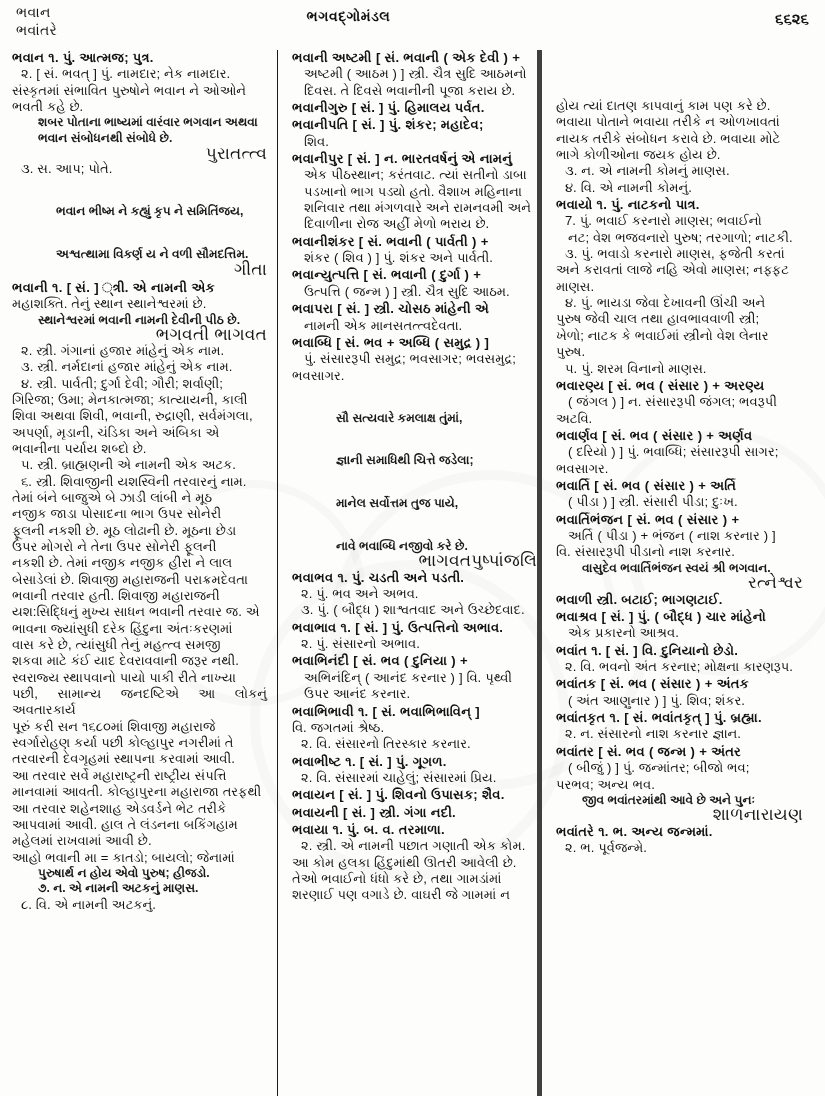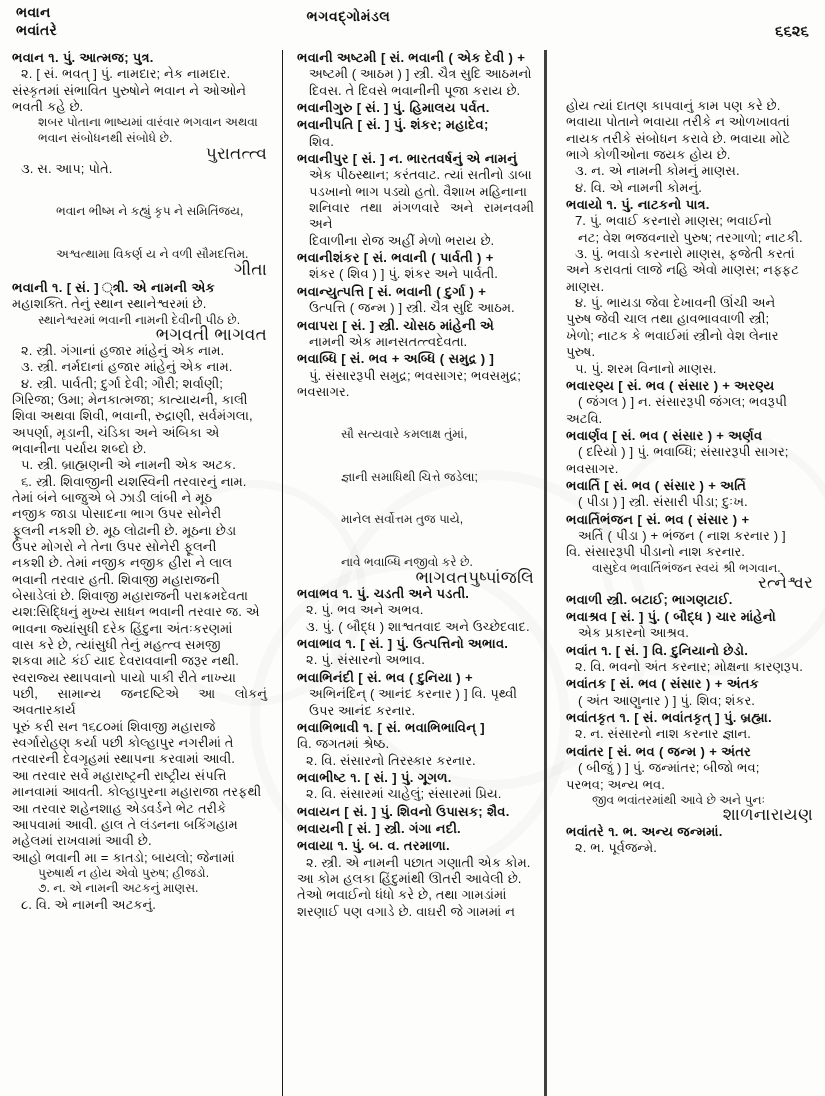--- a/index.html
+++ b/index.html
@@ -36,65 +36,64 @@
     position: absolute;
     left: 0; top: 0;
     width: 825px;
     height: 48px;
     z-index: 3;
   }
   .rh-left {
     position: absolute;
     left: 16px; top: 3px;
     font-size: 14px;
-    font-weight: bold;
+    font-weight: normal;
     line-height: 18px;
     color: #111;
     letter-spacing: 0.3px;
   }
   .rh-left div { white-space: nowrap; }
   .rh-center {
     position: absolute;
     left: 0; top: 8px;
     width: 697px;
     text-align: center;
     font-size: 14px;
     font-weight: bold;
     color: #111;
     letter-spacing: 0.5px;
   }
   .rh-right {
     position: absolute;
-    right: 16px; top: 22px;
+    right: 16px; top: 10px;
     font-size: 15px;
     font-weight: bold;
     color: #111;
   }
 
   
   .columns {
     position: absolute;
     left: 0; top: 50px;
     width: 825px;
     height: 1046px;
     display: flex;
     z-index: 2;
-    justify-content: space-between;
   }
   .col {
     box-sizing: border-box;
     position: relative;
     overflow: hidden;
   }
   .col-1 { width: 277px; padding: 0 10px 0 12px; }
   .col-2 {
     width: 265px;
-    padding: 0 10px 0 14px;
+    padding: 0 0 0 14px;
     border-left: 1px solid #1a1a1a;
-    border-right: 3px solid #404040;
+    border-right: 5px solid #404040;
   }
   .col-3 { width: 273px; padding: 0 12px 0 14px; margin-top: 48px; }
 
   
   .entry { margin: 0 0 1px 0; }
 
   .ln {
     font-size: 13.1px;
     line-height: 16.35px;
     color: #121212;
@@ -114,20 +113,21 @@
     letter-spacing: 0.2px;
   }
 
   
   .quote {
     font-size: 12.2px;
     line-height: 15.6px;
     color: #1a1a1a;
     padding-left: 26px;
     text-align: left;
+    font-weight: bold;
   }
   .quote.verse { padding-left: 44px; margin-top: 27px; }
   .src {
     font-size: 17px;
     font-weight: normal;
     color: #151515;
     text-align: right;
     line-height: 14.5px;
     letter-spacing: 0.2px;
   }
@@ -185,22 +185,22 @@
         <div class="ln">શિવા અથવા શિવી, ભવાની, રુદ્રાણી, સર્વમંગલા,</div>
         <div class="ln">અપર્ણા, મૃડાની, ચંડિકા અને અંબિકા એ</div>
         <div class="ln last">ભવાનીના પર્યાય શબ્દો છે.</div>
         <div class="ln sense">૫. સ્ત્રી. બ્રાહ્મણની એ નામની એક અટક.</div>
         <div class="ln sense">૬. સ્ત્રી. શિવાજીની યશસ્વિની તરવારનું નામ.</div>
         <div class="ln">તેમાં બંને બાજુએ બે ઝાડી લાંબી ને મૂઠ</div>
         <div class="ln">નજીક જાડા પોસાદના ભાગ ઉપર સોનેરી</div>
         <div class="ln">ફૂલની નકશી છે. મૂઠ લોઢાની છે. મૂઠના છેડા</div>
         <div class="ln">ઉપર મોગરો ને તેના ઉપર સોનેરી ફૂલની</div>
         <div class="ln">નકશી છે. તેમાં નજીક નજીક હીરા ને લાલ</div>
+        <div class="ln">બેસાડેલાં છે. શિવાજી મહારાજની પરાક્રમદેવતા</div>
         <div class="ln">ભવાની તરવાર હતી. શિવાજી મહારાજની</div>
-        <div class="ln">બેસાડેલાં છે. શિવાજી મહારાજની પરાક્રમદેવતા</div>
         <div class="ln">યશ:સિદ્ધિનું મુખ્ય સાધન ભવાની તરવાર જ. એ</div>
         <div class="ln">ભાવના જ્યાંસુધી દરેક હિંદુના અંતઃકરણમાં</div>
         <div class="ln">વાસ કરે છે, ત્યાંસુધી તેનું મહત્ત્વ સમજી</div>
         <div class="ln">શકવા માટે કંઈ યાદ દેવરાવવાની જરૂર નથી.</div>
         <div class="ln">સ્વરાજ્ય સ્થાપવાનો પાયો પાકી રીતે નાખ્યા</div>
         <div class="ln">પછી, સામાન્ય જનદષ્ટિએ આ લોકનું અવતારકાર્ય</div>
         <div class="ln">પૂરું કરી સન ૧૬૮૦માં શિવાજી મહારાજે</div>
         <div class="ln">સ્વર્ગારોહણ કર્યા પછી કોલ્હાપુર નગરીમાં તે</div>
         <div class="ln">તરવારની દેવગૃહમાં સ્થાપના કરવામાં આવી.</div>
         <div class="ln">આ તરવાર સર્વે મહારાષ્ટ્રની રાષ્ટ્રીય સંપત્તિ</div>

